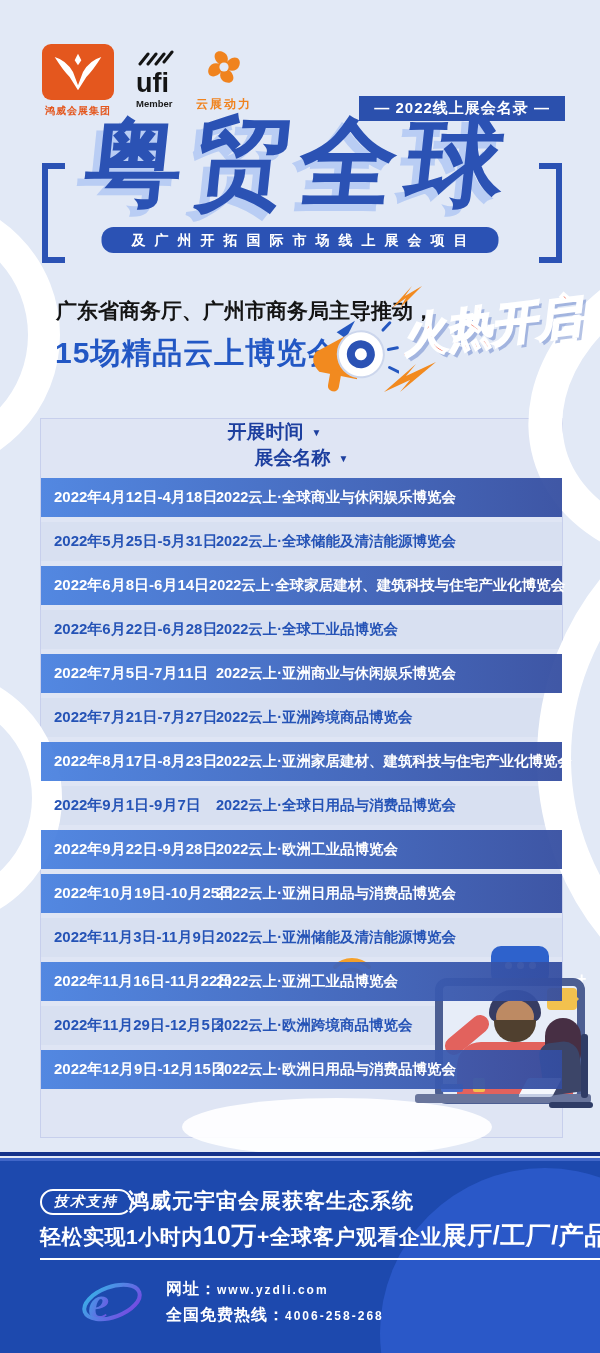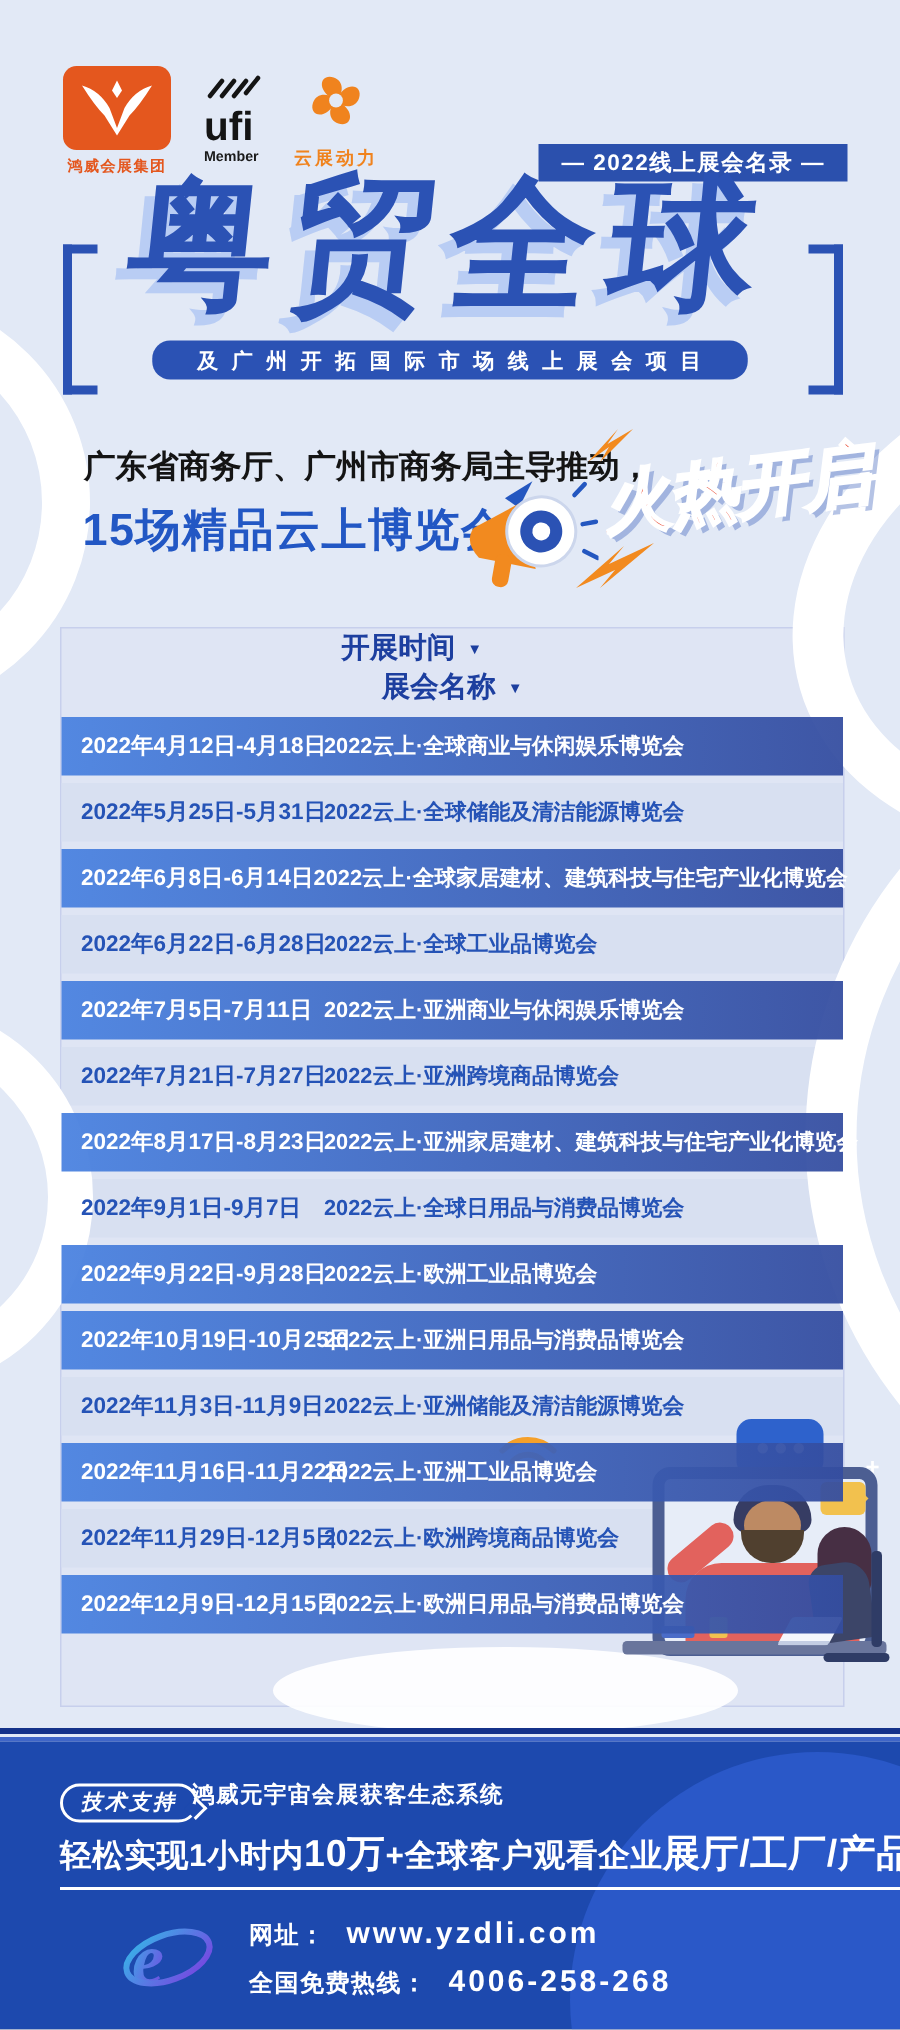--- a/index.html
+++ b/index.html
@@ -86,27 +86,27 @@
   .wifi{position:absolute;left:328px;top:950px;z-index:1;}
   
   .stripe1{position:absolute;left:0;right:0;top:1152px;height:4px;background:#14328a;z-index:6;}
   .stripe2{position:absolute;left:0;right:0;top:1158px;height:3px;background:#4066c8;z-index:6;}
   .footer{position:absolute;left:0;right:0;top:1161px;bottom:0;background:#1d49ae;overflow:hidden;z-index:6;}
   .footer-circle{position:absolute;right:-110px;bottom:-145px;width:330px;height:330px;border-radius:50%;background:#2a58c8;}
   .ts-badge{position:absolute;left:40px;top:28px;border:2px solid #fff;border-radius:13px;
     padding:2px 12px;font-size:14px;font-weight:800;font-style:italic;color:#fff;letter-spacing:2px;}
   .ts-badge:after{content:"";position:absolute;right:-6px;top:9px;width:9px;height:9px;
     border-top:2px solid #fff;border-right:2px solid #fff;transform:rotate(45deg);background:#1d49ae;}
-  .sys-title{position:absolute;left:128px;top:26px;font-size:15px;font-weight:800;color:#fff;letter-spacing:1px;white-space:nowrap;}
+  .sys-title{position:absolute;left:128px;top:26px;font-size:21px;font-weight:800;color:#fff;letter-spacing:1px;white-space:nowrap;}
   .benefit{position:absolute;left:40px;top:58px;color:#fff;font-size:21px;font-weight:600;
     border-bottom:2px solid #fff;padding-bottom:6px;white-space:nowrap;letter-spacing:.5px;}
   .benefit .big{font-size:25px;font-weight:900;}
   .contact{position:absolute;left:80px;top:112px;display:flex;align-items:center;gap:22px;color:#fff;}
   .c-line{font-size:16px;font-weight:700;letter-spacing:1px;line-height:1.6;white-space:nowrap;}
-  .c-val{font-size:20px;font-weight:800;letter-spacing:2px;margin-left:14px;}
+  .c-val{font-size:12px;font-weight:800;letter-spacing:2px;}
 </style>
 </head>
 <body>
 
 <div class="poster">
 
   <div class="ring ring-tr"></div>
   <div class="ring ring-r"></div>
   <div class="ring ring-tl"></div>
   <div class="ring ring-l"></div>

